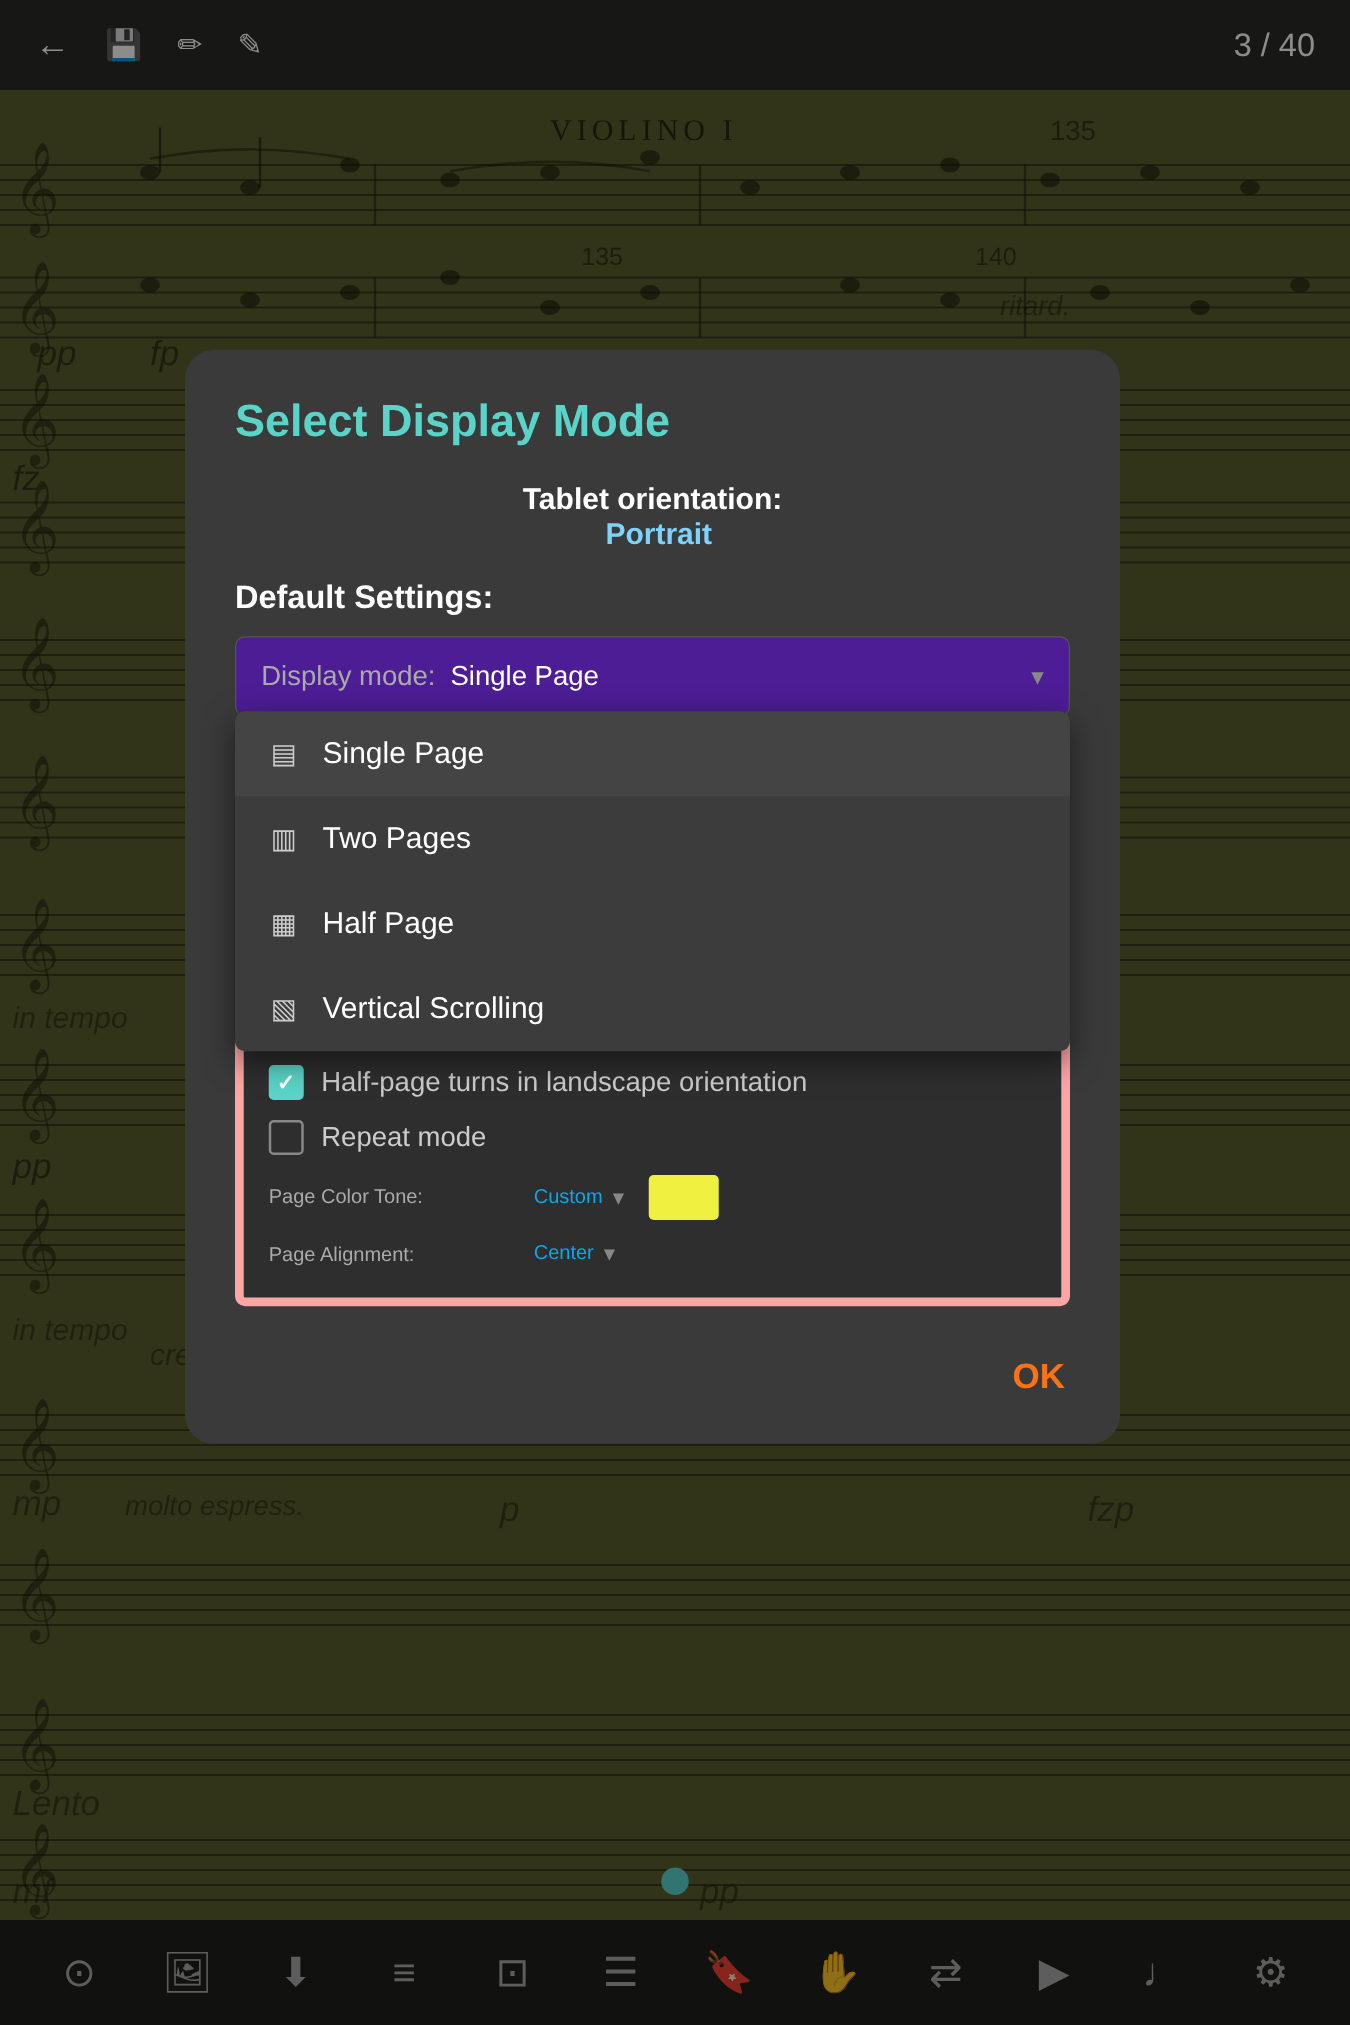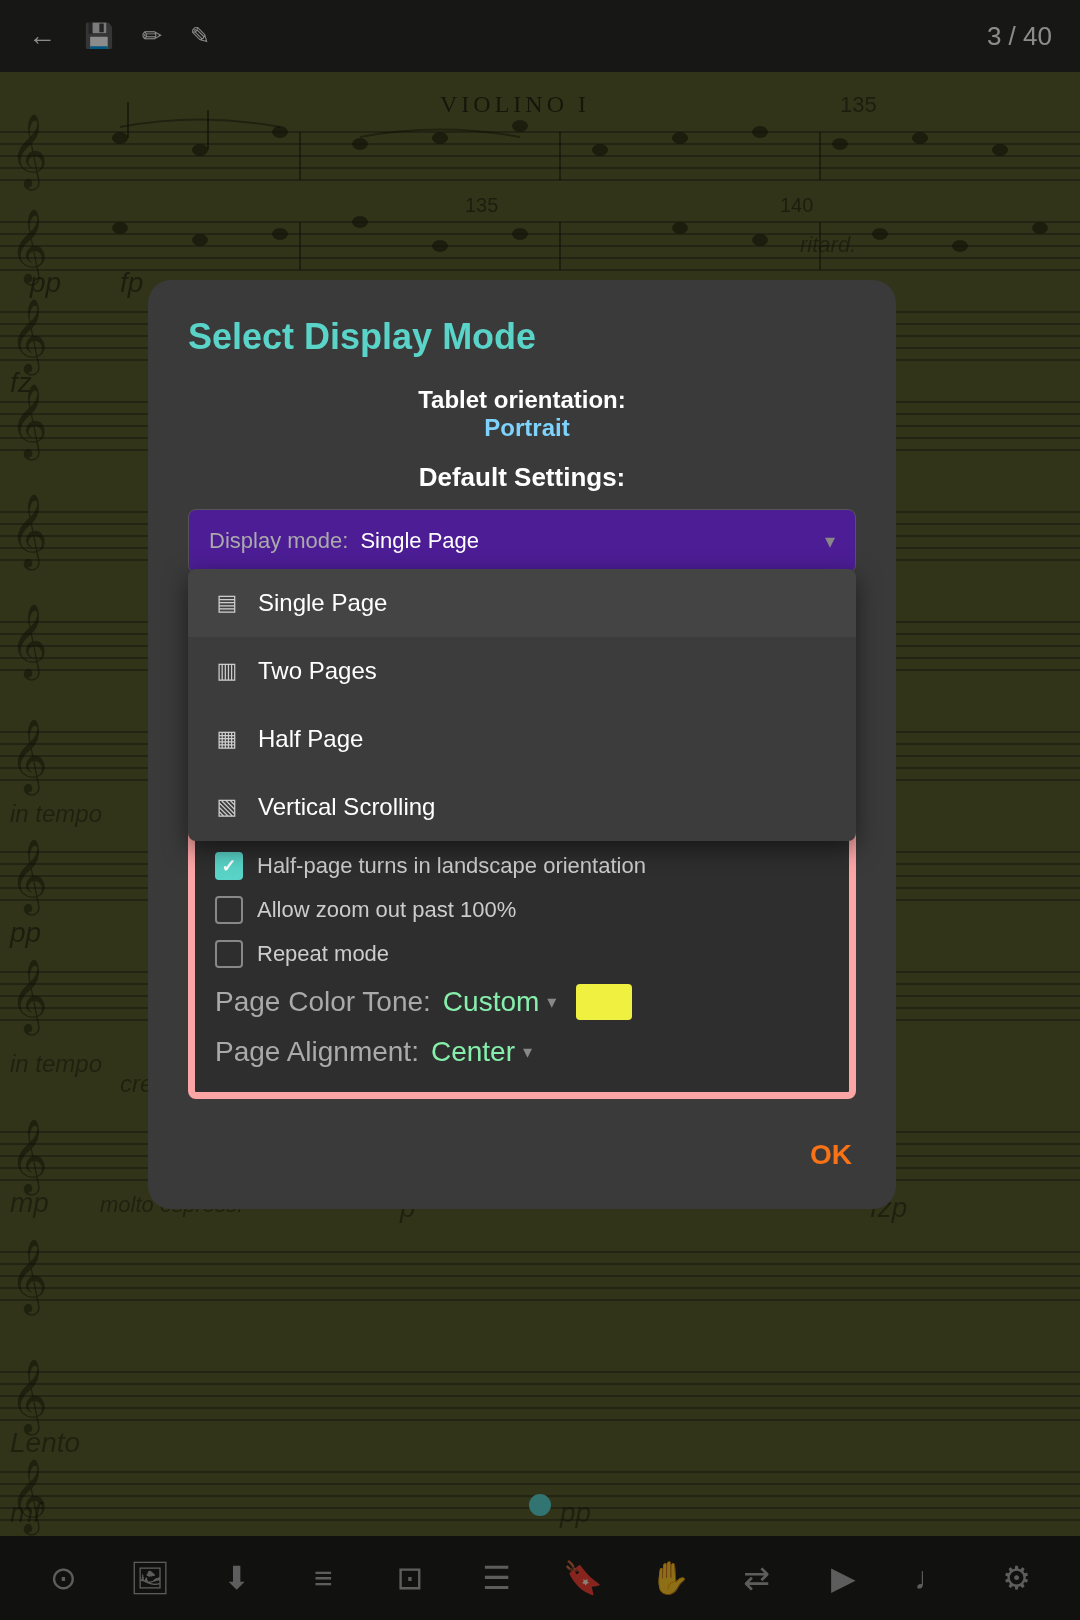--- a/index.html
+++ b/index.html
@@ -136,21 +136,20 @@
       font-weight: 700;
       margin-left: 10px;
     }
 
     .section-label {
       color: #ffffff;
       font-size: 26px;
       font-weight: 700;
       margin-bottom: 16px;
       margin-top: 8px;
-      text-align: center;
     }
 
     
     .dropdown-container {
       position: relative;
       background: #4c1d95;
       border: 1px solid #555;
       border-radius: 8px;
       padding: 18px 20px;
       display: flex;
@@ -278,35 +277,35 @@
       margin-bottom: 16px;
     }
 
     .setting-inline-row:last-child {
       margin-bottom: 0;
       align-items: flex-end;
     }
 
     .inline-label {
       color: #aaaaaa;
-      font-size: 28px;
+      font-size: 16px;
       min-width: 200px;
     }
 
     .inline-dropdown {
       display: flex;
       align-items: center;
       gap: 8px;
       background: transparent;
       cursor: pointer;
     }
 
     .inline-dropdown-value {
-      color: #86efac;
-      font-size: 28px;
+      color: #0ea5e9;
+      font-size: 16px;
     }
 
     .inline-dropdown-arrow {
       color: #888;
       font-size: 18px;
     }
 
     .color-swatch {
       width: 56px;
       height: 36px;
@@ -600,24 +599,20 @@
     <div class="checkbox-row">
       <div class="checkbox"></div>
       <span class="checkbox-label">Display half-page in landscape orientation</span>
     </div>
 
     <div class="checkbox-row">
       <div class="checkbox checked"></div>
       <span class="checkbox-label">Half-page turns in landscape orientation</span>
     </div>
 
-    <div class="checkbox-row">
-      <div class="checkbox"></div>
-      <span class="checkbox-label">Allow zoom out past 100%</span>
-    </div>
 
     <div class="checkbox-row">
       <div class="checkbox"></div>
       <span class="checkbox-label">Repeat mode</span>
     </div>
 
     <div class="setting-inline-row">
       <span class="inline-label">Page Color Tone:</span>
       <div class="inline-dropdown">
         <span class="inline-dropdown-value">Custom</span>

